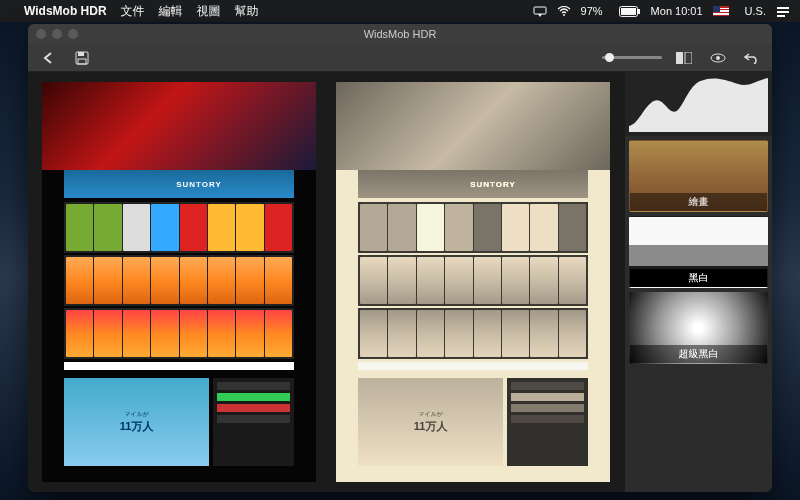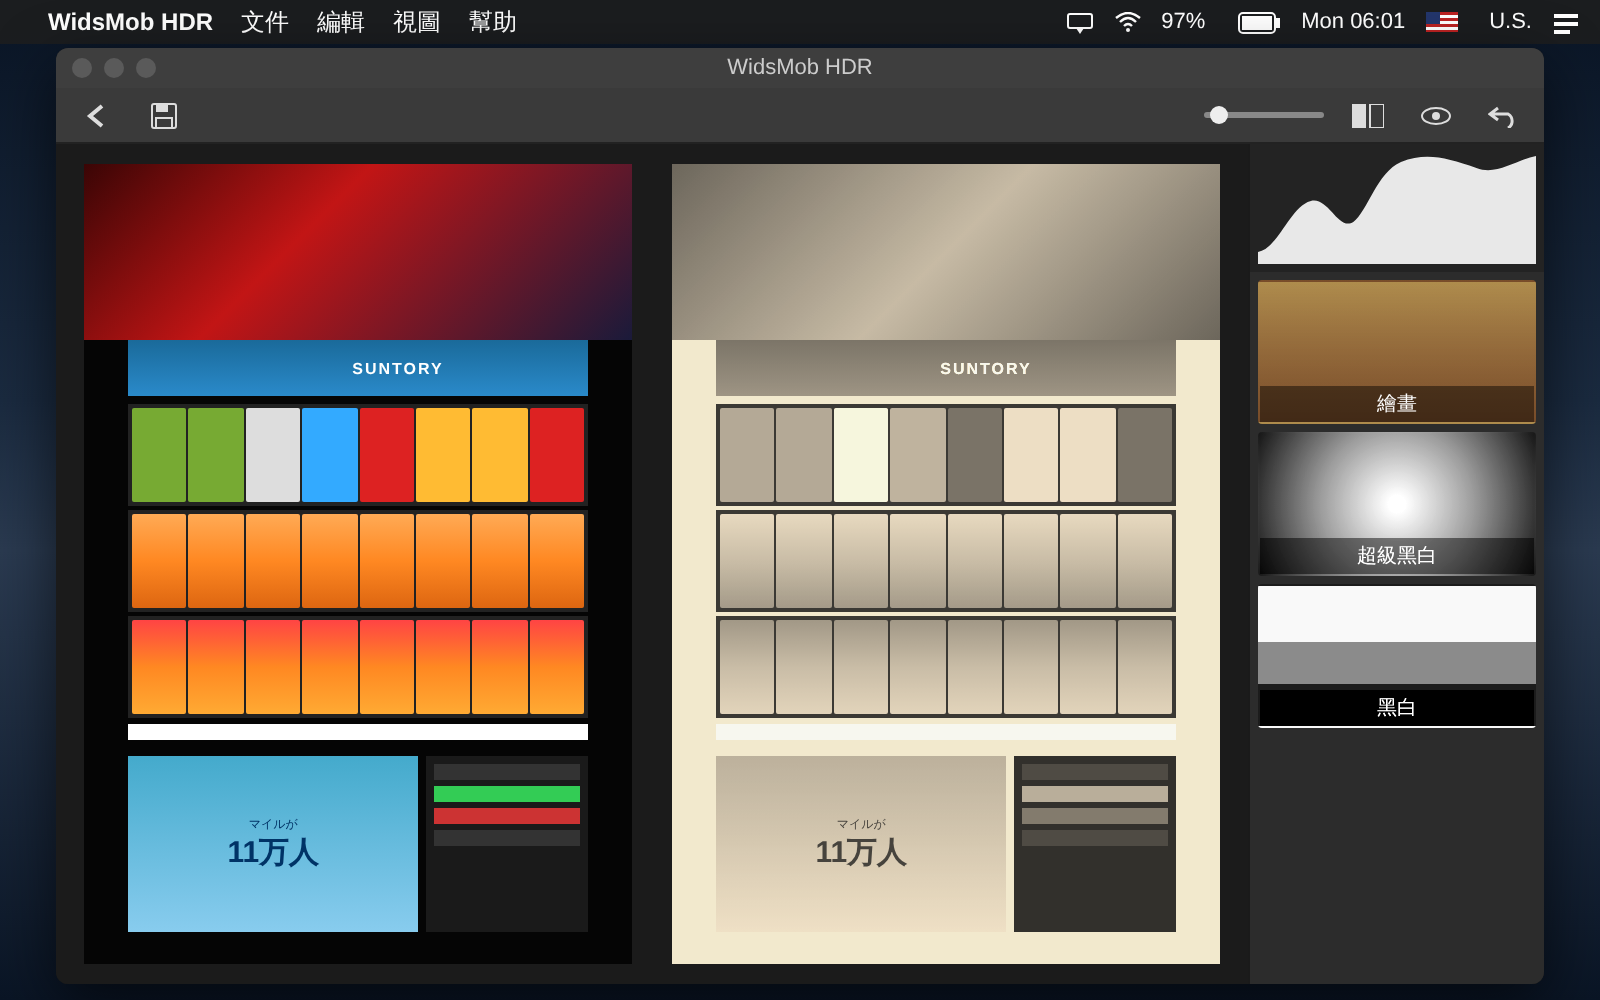--- a/index.html
+++ b/index.html
@@ -47,21 +47,21 @@
   .vend .row1 .bottle:nth-child(4){background:#3af;}
   .vend .row1 .bottle:nth-child(5){background:#d22;}
   .vend .row1 .bottle:nth-child(6){background:#fb3;}
   .vend .row1 .bottle:nth-child(7){background:#fb3;}
   .vend .row1 .bottle:nth-child(8){background:#d22;}
   .vend .row2 .bottle{background:linear-gradient(#fa5,#f82,#d61);}
   .vend .row3 .bottle{background:linear-gradient(#f44,#f82,#fa3);}
   .vend .price { height:8px; background:#fff; margin-top:1px; }
   .vend .bottom { position:absolute; top:74%; left:8%; right:8%; height:22%; display:flex; gap:4px; }
   .vend .ad { flex:2; background:linear-gradient(#4ac,#8ce); display:flex; flex-direction:column; align-items:center; justify-content:center; font-size:6px; color:#036; }
-  .vend .ad b { font-size:15px; }
+  .vend .ad b { font-size:11px; }
   .vend .panel { flex:1; background:#1a1a1a; display:flex; flex-direction:column; gap:3px; padding:4px; }
   .vend .panel i { display:block; height:8px; background:#333; }
   .vend .panel i.g { background:#3c5; }
   .vend .panel i.r { background:#c33; }
 
   
   .preview.sepia .vend { filter: sepia(1) contrast(0.85) brightness(1.05) saturate(0.6); background:#d4c7a8; }
   .preview.sepia .vend .top { background:linear-gradient(135deg,#5a4a3a,#aa9a7a,#4a4a5a); }
   .preview.sepia { background:#2a2a2a; }
 
@@ -108,21 +108,21 @@
         </svg>
       </span>
     <span>
       <span>97%</span>
       <svg width="22" height="11" viewBox="0 0 22 11">
           <rect x="0.5" y="0.5" width="18" height="10" rx="2" fill="none" stroke="#fff"></rect>
           <rect x="2" y="2" width="15" height="7" fill="#fff"></rect>
           <rect x="19" y="3" width="2" height="5" fill="#fff"></rect>
         </svg>
     </span>
-    <span>Mon 06:01</span>
+    <span>Mon 10:01</span>
     <span>
         <i class="flag"></i> 
         <span>U.S.</span>
       </span>
     <span>
         <svg width="14" height="12" viewBox="0 0 14 12">
           <rect x="1" y="2" width="12" height="2" fill="#fff"></rect>
           <rect x="1" y="6" width="12" height="2" fill="#fff"></rect>
           <rect x="1" y="10" width="8" height="2" fill="#fff"></rect>
         </svg>
@@ -286,22 +286,22 @@
     <div class="sidebar">
       <div class="histogram">
         <svg viewBox="0 0 140 56" preserveAspectRatio="none">
           <path d="M0 56 L0 50 C10 48 15 30 25 25 C35 20 40 40 48 35 C55 30 60 10 72 5 C85 0 95 3 110 8 C120 12 130 4 140 2 L140 56 Z" fill="#e8e8e8"></path>
         </svg>
       </div>
       <div class="effects">
         <div class="effect eff-paint">
           <div class="lbl">繪畫</div>
         </div>
+        <div class="effect eff-bw">
+          <div class="lbl">黑白</div>
+        </div>
         <div class="effect eff-sbw">
           <div class="lbl">超級黑白</div>
         </div>
-        <div class="effect eff-bw">
-          <div class="lbl">黑白</div>
-        </div>
       </div>
     </div>
   </div>
 </div>
 
 </body></html>

